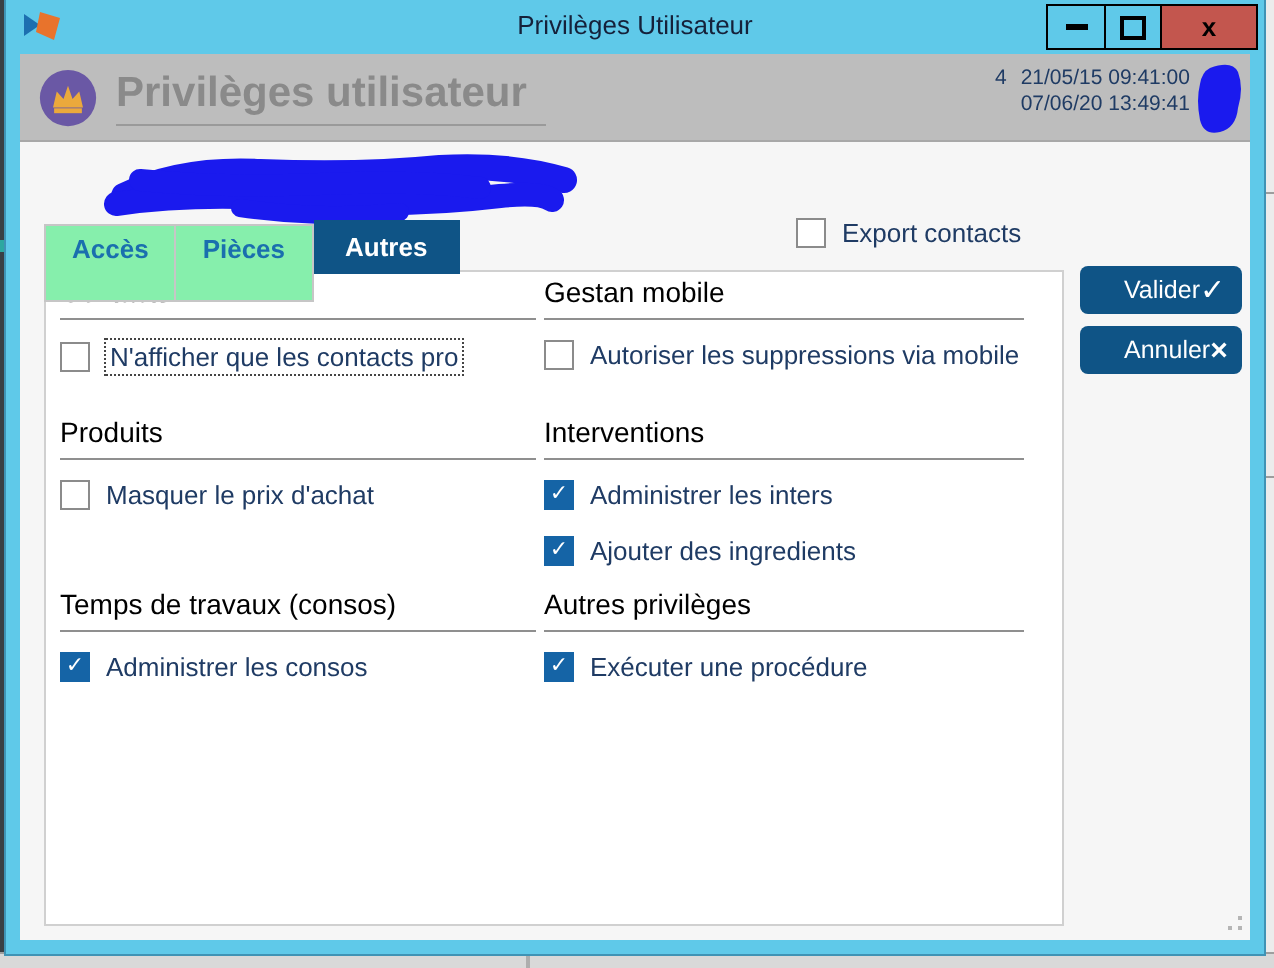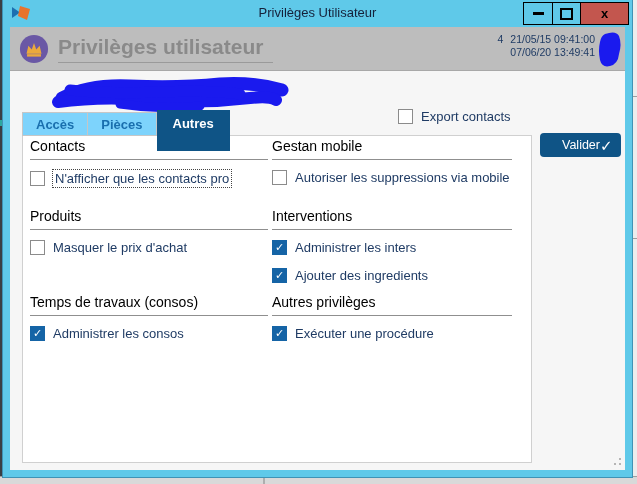--- a/index.html
+++ b/index.html
@@ -38,23 +38,23 @@
 
   
   .content{position:absolute;left:7px;top:71px;width:615px;height:399px;background:#f6f6f6;}
   .big-scribble{position:absolute;left:40px;top:5px;}
 
   
   .export-row{position:absolute;left:388px;top:38px;display:flex;align-items:center;cursor:default;}
 
   
   .tabbar{position:absolute;left:12px;top:41px;height:23px;display:flex;z-index:2;}
-  .tab{height:24px;line-height:23px;padding:0 13px;background:#7dd3fc;border:1px solid #c6c6c6;border-left:none;font-size:13px;font-weight:bold;color:var(--tabtext);box-sizing:border-box;}
+  .tab{height:39px;line-height:23px;padding:0 13px;background:#86efac;border:1px solid #c6c6c6;border-left:none;font-size:13px;font-weight:bold;color:var(--tabtext);box-sizing:border-box;}
   .tab:first-child{border-left:1px solid #c6c6c6;}
-  .tab.active{background:var(--accent);color:#fff;border:none;height:41px;line-height:27px;margin-top:-2px;padding:0 16px;}
+  .tab.active{background:var(--accent);color:#fff;border:none;height:27px;line-height:27px;margin-top:-2px;padding:0 16px;}
 
   
   .panel{position:absolute;left:12px;top:64px;width:510px;height:328px;background:#fff;border:1px solid #d0d0d0;box-sizing:border-box;}
 
   
   .section{position:absolute;}
   .section-title{font-size:14px;font-weight:normal;color:#000000;line-height:18px;}
   .section-rule{height:1px;background:#8f8f8f;margin-top:4px;}
   .cb-row{display:flex;align-items:center;margin-top:10px;cursor:default;}
   .cb-row + .cb-row{margin-top:13px;}
@@ -222,20 +222,24 @@
               <span class="cb-glyph">✓</span>
             </span>
           <span class="cb-label">Exécuter une procédure</span>
         </div>
       </div>
 
       <button class="action-btn btn-valider">
         <span class="btn-label">Valider</span>
         <span class="btn-icon">✓</span>
       </button>
+      <button class="action-btn btn-annuler">
+        <span class="btn-label">Annuler</span>
+        <span class="btn-icon">×</span>
+      </button>
 
       <div class="resize-grip">
           <i></i>
           <i></i>
           <i></i>
         </div>
     </div>
 
   </div>
 </div>

